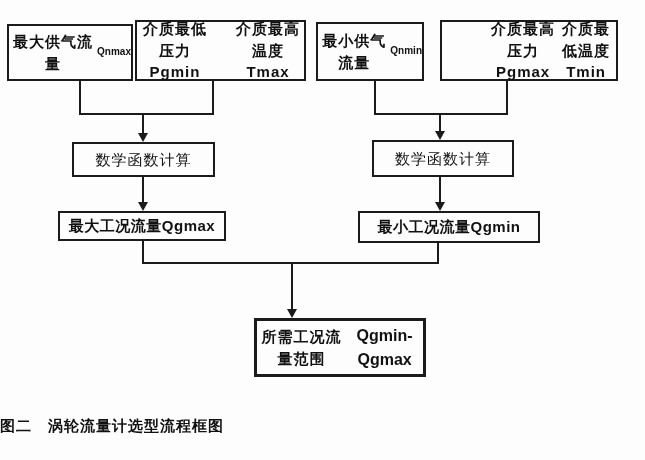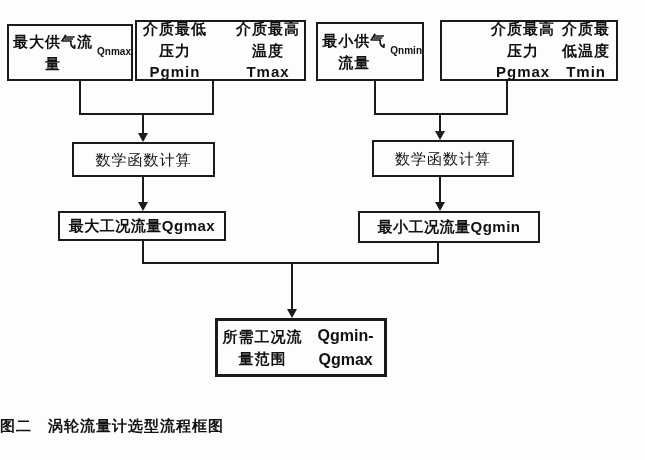--- a/index.html
+++ b/index.html
@@ -29,21 +29,21 @@
   .flow-label{font-size:15px;font-weight:600;letter-spacing:0.5px;}
   .vline,.hline{position:absolute;background:#1b1b1b;}
   .vline{width:2px;}
   .hline{height:2px;}
   .arrow-down{
     position:absolute;width:0;height:0;
     border-left:5px solid transparent;
     border-right:5px solid transparent;
     border-top:9px solid #1b1b1b;
   }
-  .thickbox{border-width:3px;}
+  .thickbox{border-width:3px;margin-left:39px;}
   #caption{
     position:absolute;left:0;top:417px;width:645px;
     font-size:15px;font-weight:bold;letter-spacing:1px;
   }
 </style>
 </head>
 <body>
 
 <div id="canvas">
 

